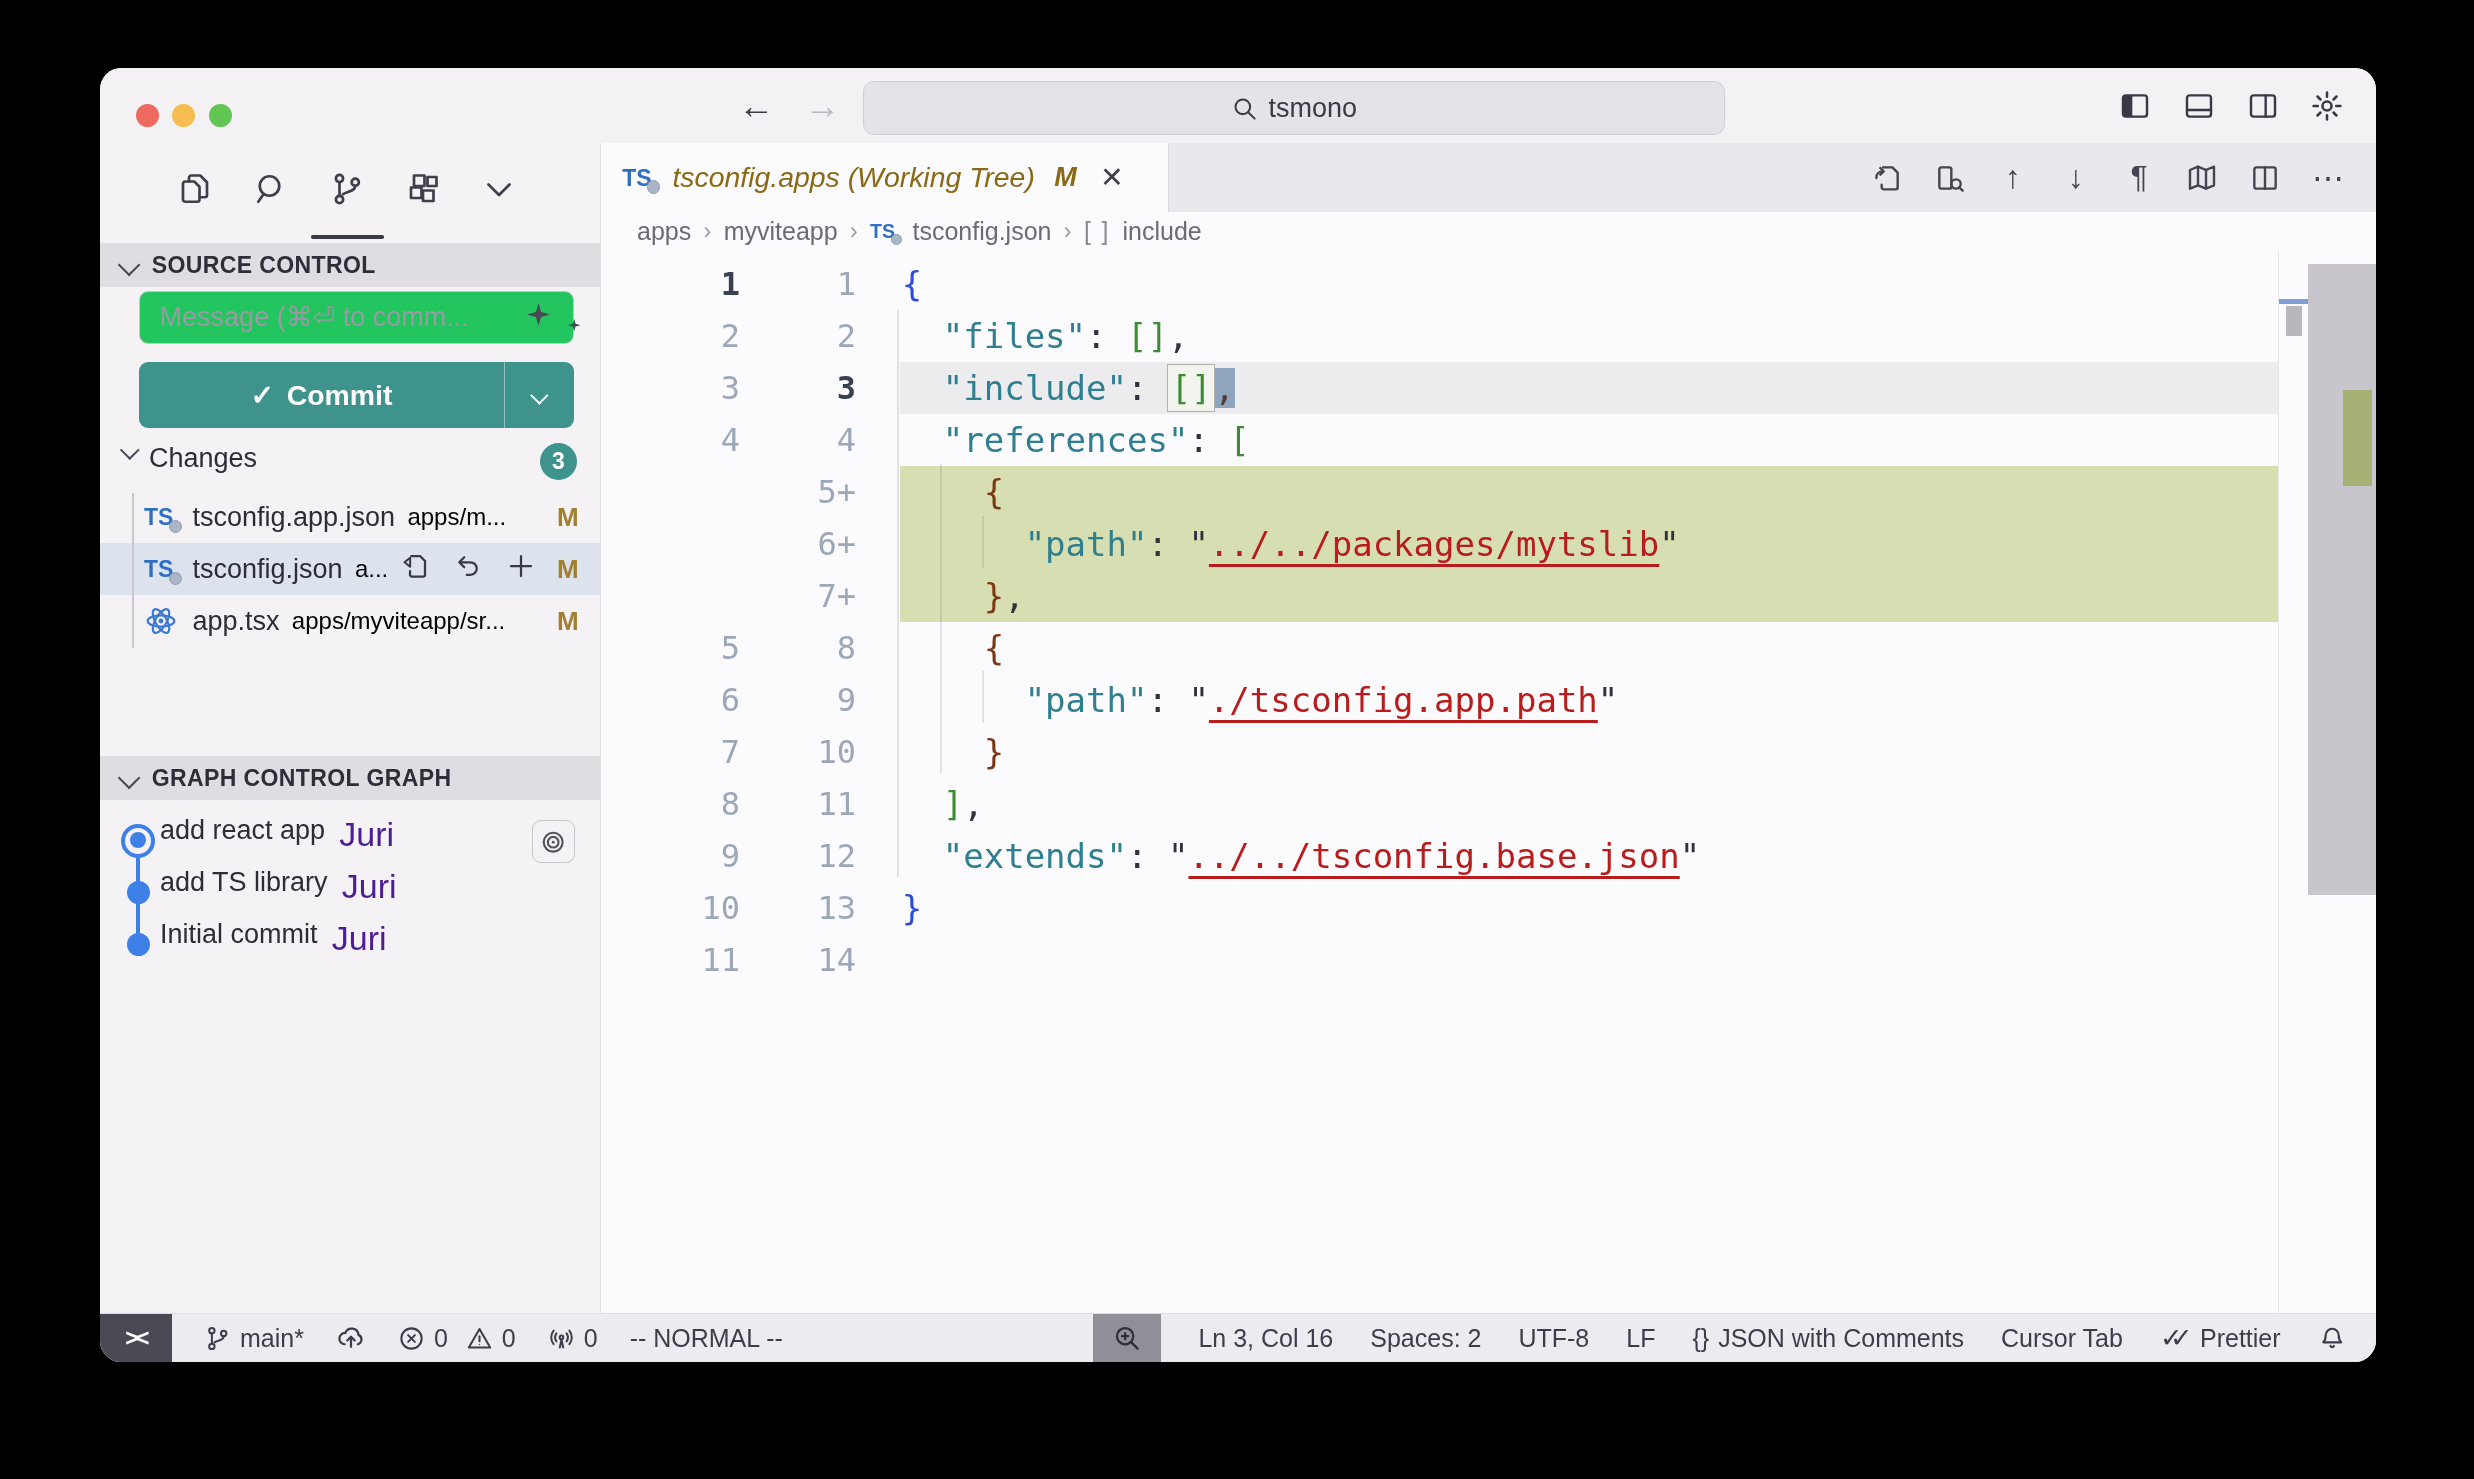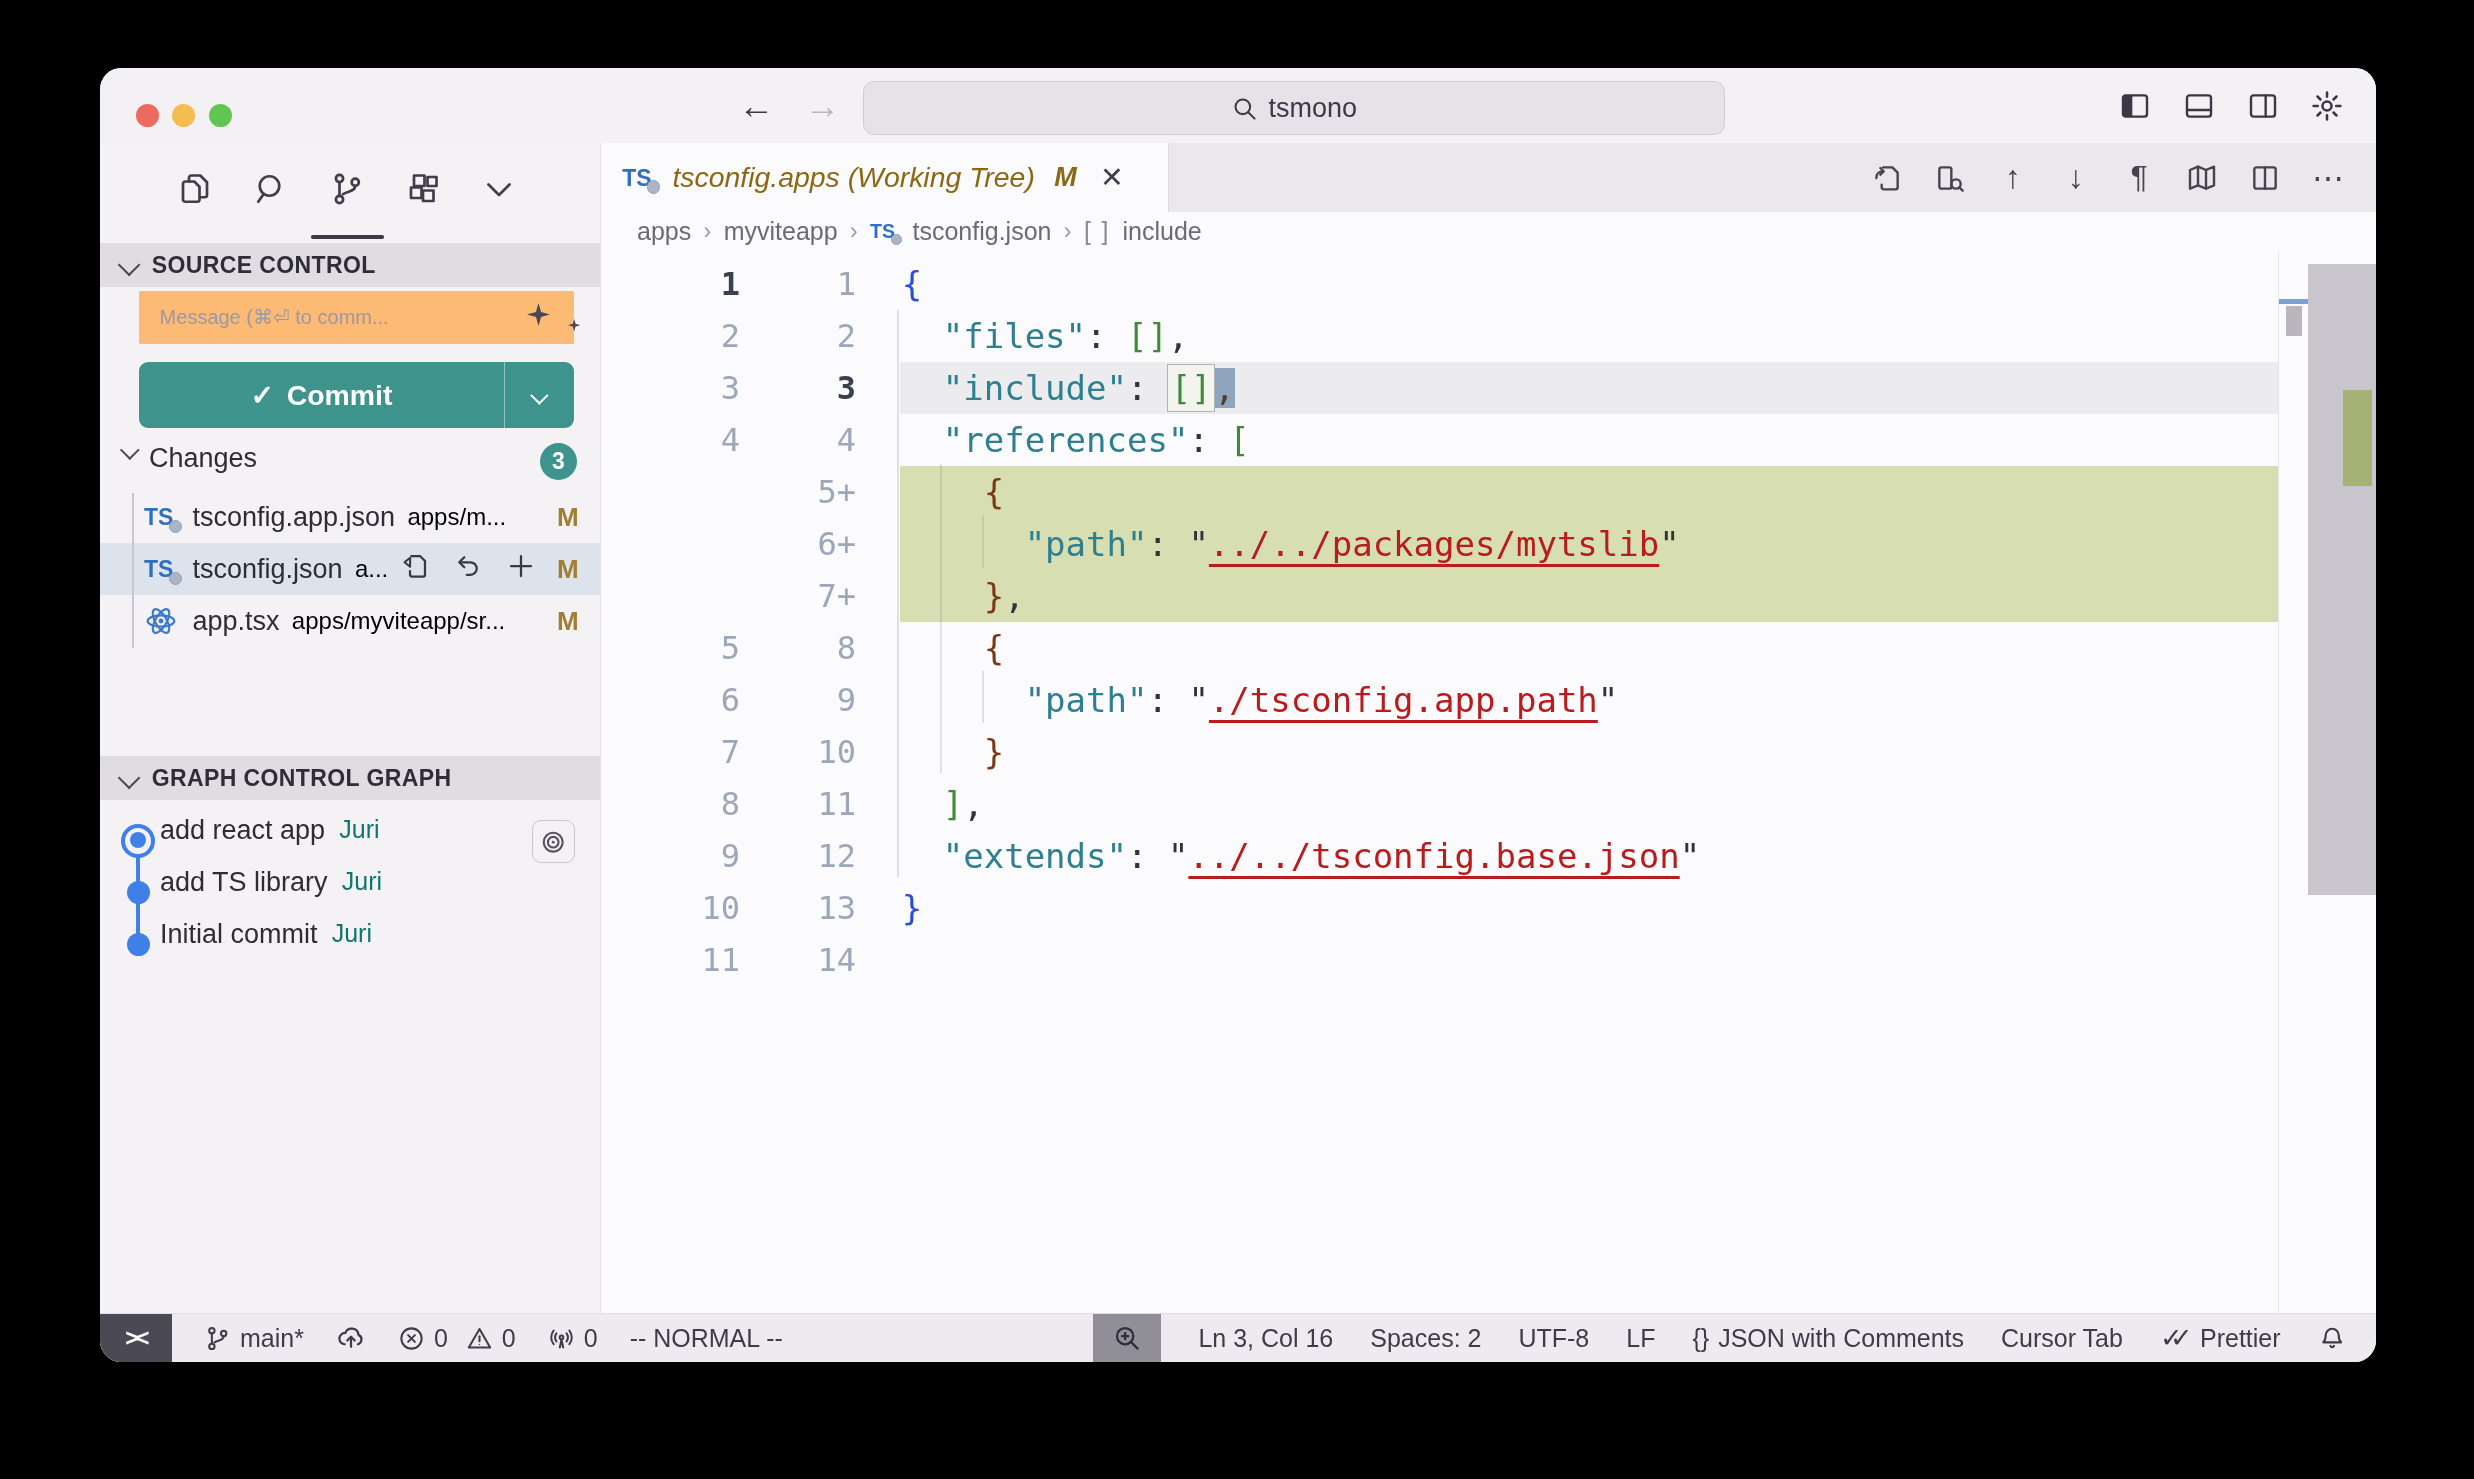--- a/index.html
+++ b/index.html
@@ -30,23 +30,23 @@
   .activity{position:absolute;top:19.6px;left:75px;display:flex;gap:37px;color:#403e4a;}
   .activity .abox{width:39px;height:53px;display:flex;align-items:center;justify-content:center;}
   .act-underline{position:absolute;top:92px;left:211px;width:73px;height:3.6px;background:#3c3a45;border-radius:1.8px;}
   
   .sec-head{position:absolute;left:0;width:100%;height:44px;background:#dfdde2;display:flex;align-items:center;
             font-weight:bold;font-size:23px;letter-spacing:0.4px;color:#2f2d38;}
   .sec-head .chev{margin:0 14.2px 0 21.3px;}
   .chev{width:14.2px;height:14.2px;border-right:2.7px solid #4a4854;border-bottom:2.7px solid #4a4854;
         transform:rotate(45deg);display:inline-block;flex:0 0 auto;}
   
-  .msg-input{position:absolute;left:39px;top:148px;width:435px;height:53px;background:#fdba74;
-             border:1.8px solid #c8c6cc;border-radius:1px;box-sizing:border-box;
-             font-size:20px;color:#3c3a46;padding:0 62px 0 19.6px;font-family:"Liberation Sans",sans-serif;}
+  .msg-input{position:absolute;left:39px;top:148px;width:435px;height:53px;background:#22c55e;
+             border:1.8px solid #c8c6cc;border-radius:9px;box-sizing:border-box;
+             font-size:27px;color:#3c3a46;padding:0 62px 0 19.6px;font-family:"Liberation Sans",sans-serif;}
   .msg-input::placeholder{color:#9b99a3;}
   .sparkle{position:absolute;left:427px;top:160px;color:#4a4854;}
   .commit-btn{position:absolute;left:39px;top:219px;width:435px;height:66px;background:#3e948d;border:none;
               border-radius:9px;color:#fff;font-size:28.4px;display:flex;align-items:center;cursor:pointer;
               font-family:"Liberation Sans",sans-serif;padding:0;}
   .commit-main{flex:1;display:flex;align-items:center;justify-content:center;gap:12.4px;font-weight:600;}
   .commit-split{width:69px;height:100%;border-left:1.8px solid rgba(255,255,255,.45);display:flex;align-items:center;justify-content:center;}
   .commit-split .chev{border-color:#fff;width:10.7px;height:10.7px;border-width:2.2px;}
   
   .changes-head{position:absolute;left:0;top:300px;width:100%;height:44px;display:flex;
@@ -60,21 +60,21 @@
   .file-row .desc{color:#000000;font-size:24px;flex:1;overflow:hidden;white-space:nowrap;}
   .file-row .mbadge{color:#a07f33;font-weight:bold;font-size:26px;}
   .row-actions{display:flex;gap:23px;color:#3a3844;margin-right:9px;}
   .tree-guide{position:absolute;left:32px;top:350px;width:1.8px;height:155px;background:#c9c7cd;}
   .tsicon{position:relative;width:36px;height:32px;flex:0 0 36px;font-weight:bold;color:#2f6fc1;font-size:23px;line-height:32px;}
   .tsicon .gear-dot{position:absolute;right:-1.8px;bottom:0px;width:13.3px;height:13.3px;border-radius:50%;
                     background:#aab6c6;border:1.8px solid #8fa0b4;box-sizing:border-box;}
   
   .graph-rows{position:absolute;left:0;top:672px;width:100%;}
   .graph-row{position:relative;height:52px;display:flex;padding-left:60px;font-size:27px;color:#2e2c36;gap:14.2px;}
-  .graph-row .author{color:#0f766e;font-size:25px;}
+  .graph-row .author{color:#4c1d95;font-size:34px;}
   .graph-line{position:absolute;left:36px;top:698px;width:3.6px;height:105px;background:#3f80e8;}
   .gdot{position:absolute;left:27px;width:23px;height:23px;border-radius:50%;background:#3f80e8;top:14.2px;}
   .gdot.head{left:21.3px;top:9px;width:34px;height:34px;background:#f4f2f5;border:4.4px solid #3f80e8;box-sizing:border-box;}
   .gdot.head::after{content:"";position:absolute;left:4.4px;top:4.4px;width:16px;height:16px;border-radius:50%;background:#3f80e8;}
   .bullseye-btn{position:absolute;right:25px;top:5.3px;width:41px;height:41px;border:1.8px solid #c9c7cd;border-radius:9px;
                 background:transparent;display:flex;align-items:center;justify-content:center;color:#55525e;}
   
   .tabstrip{height:69px;flex:0 0 69px;background:#eae8ec;display:flex;align-items:stretch;position:relative;}
   .tab{width:528px;background:#fbfafc;display:flex;align-items:center;padding:0 18px 0 21.3px;gap:14.2px;
        border-right:0.9px solid #dcdade;}

